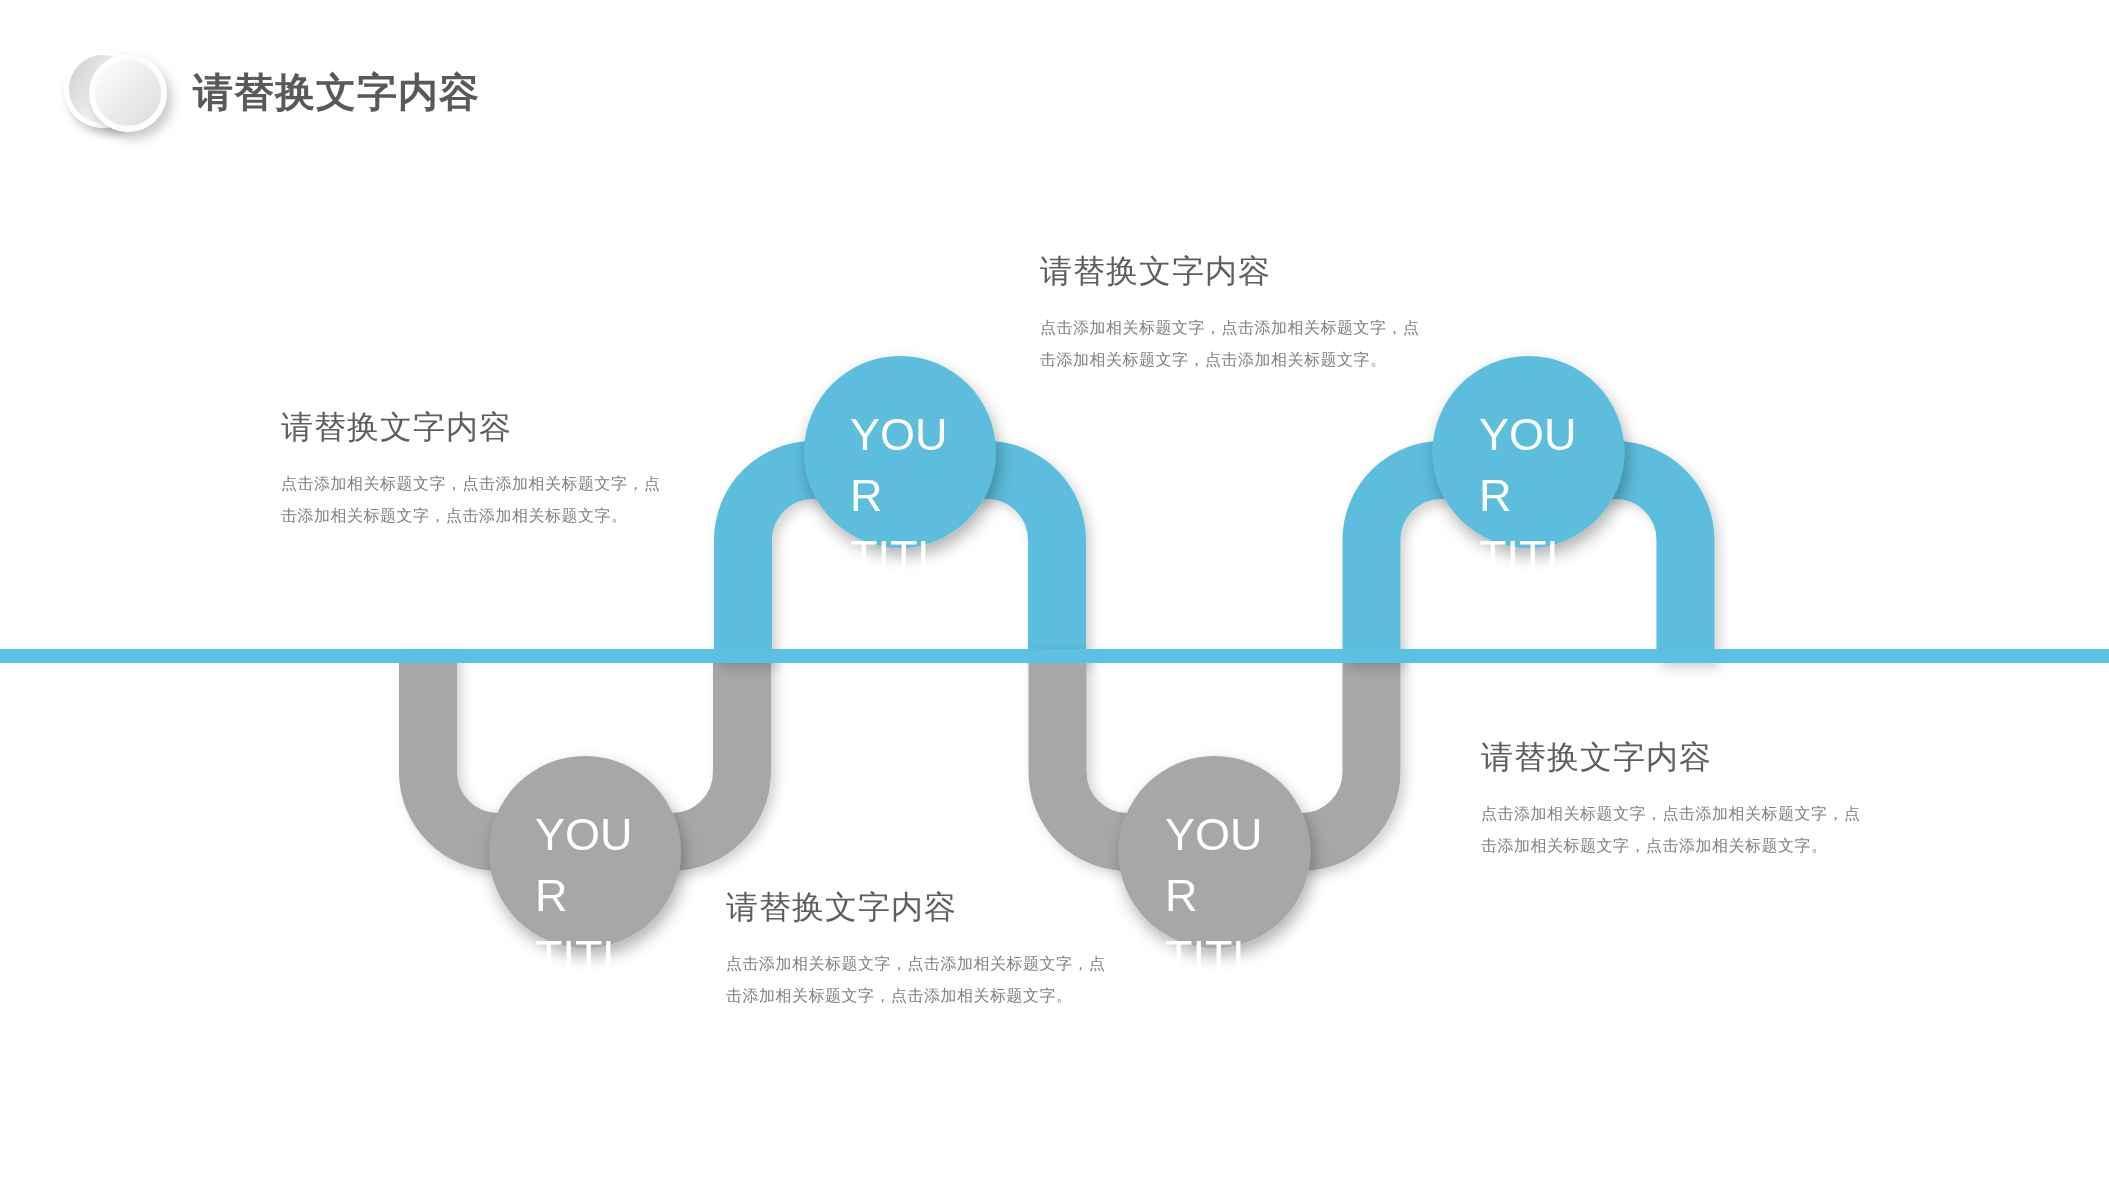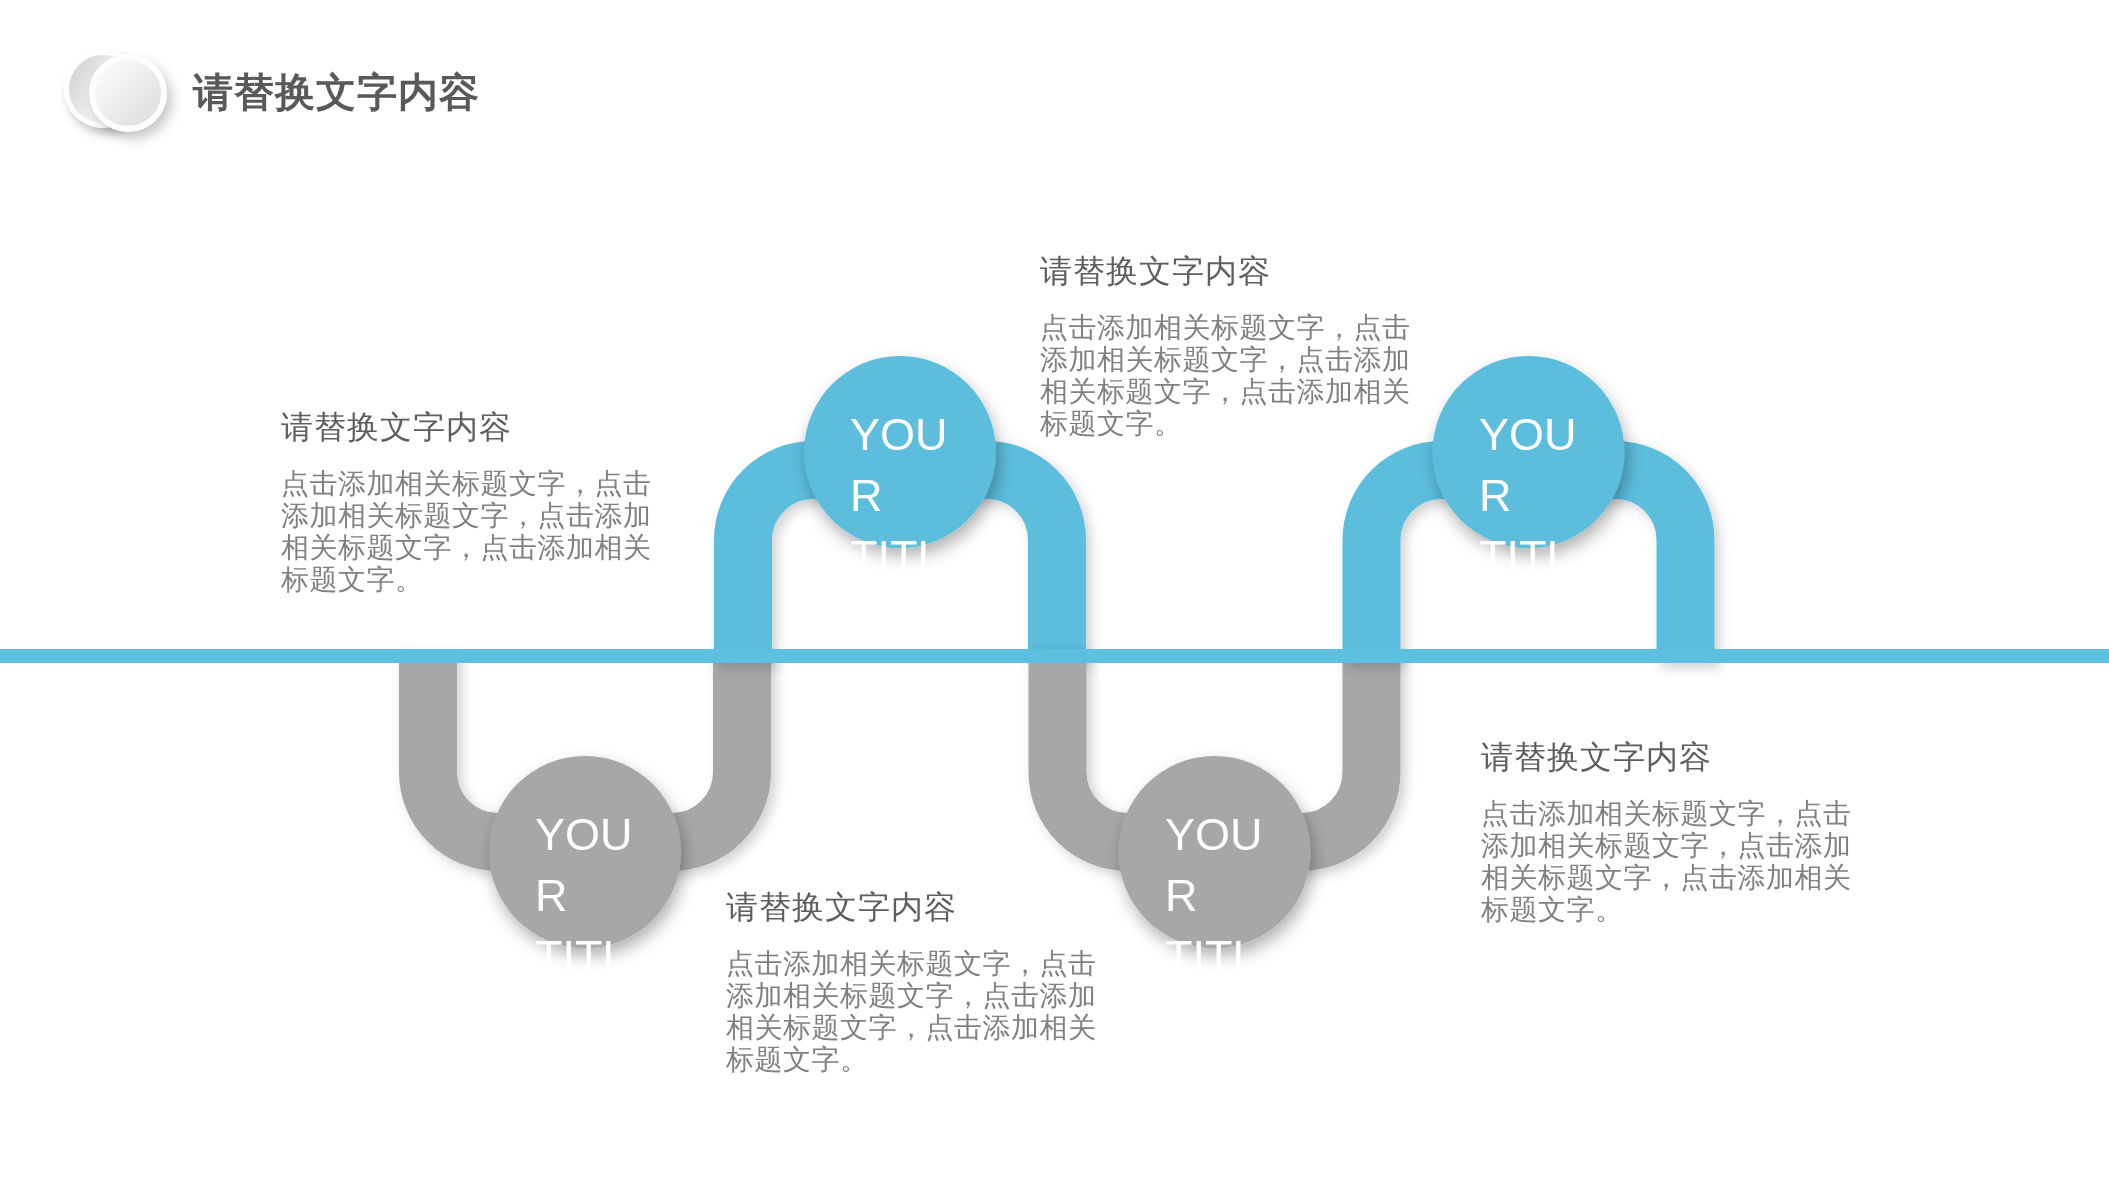--- a/index.html
+++ b/index.html
@@ -60,21 +60,21 @@
   .s1{left:281px;top:404px;}
   .s2{left:1040px;top:248px;}
   .s3{left:726px;top:884px;}
   .s4{left:1481px;top:734px;}
   .sec-heading{
     font-size:32px;line-height:46px;color:var(--heading_text,#5E5E5E);
     letter-spacing:1px;white-space:nowrap;
   }
   .sec-body{
     margin-top:18px;width:382px;
-    font-size:28px;line-height:32px;color:var(--body_text,#808080);
+    font-size:16px;line-height:32px;color:var(--body_text,#808080);
     letter-spacing:.5px;
   }
 </style>
 </head>
 <body>
 
 <div class="slide">
 
   <div class="hdr-icon">
     <div class="back"></div>

